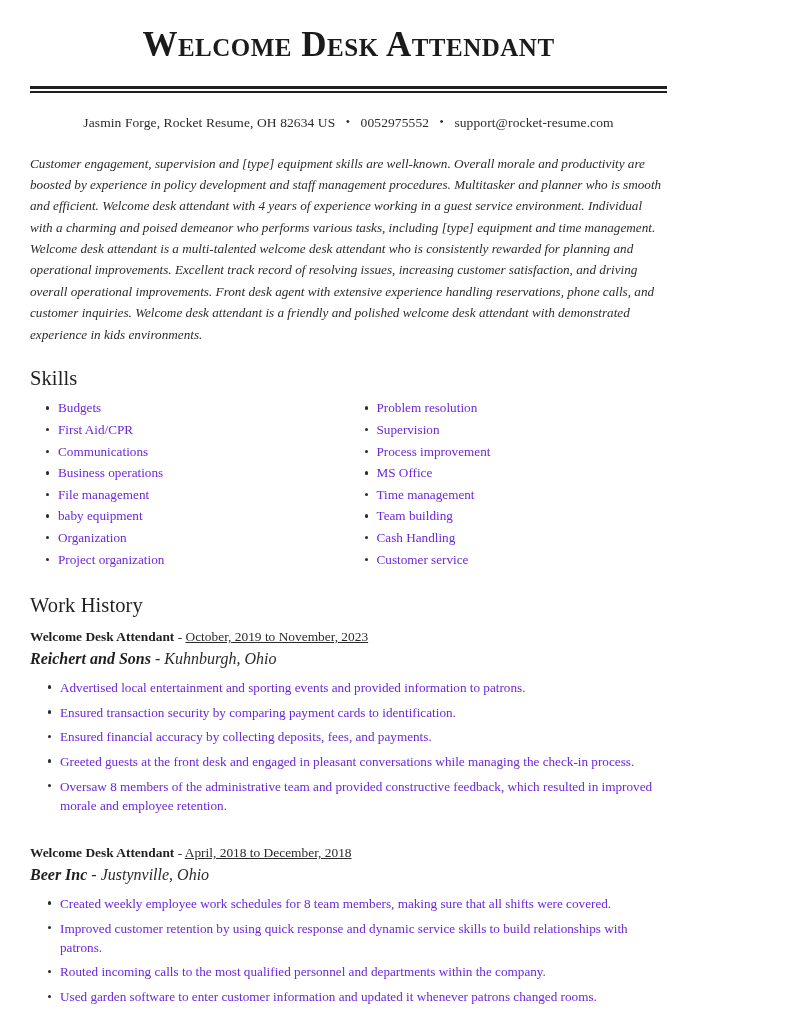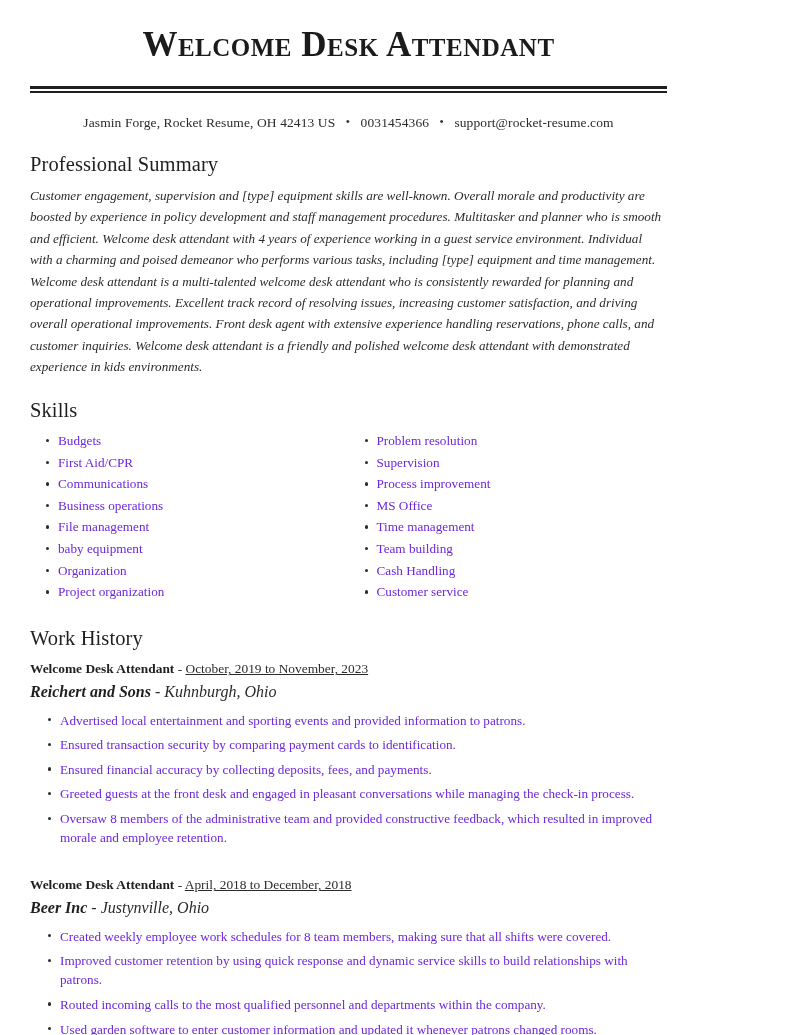--- a/index.html
+++ b/index.html
@@ -180,30 +180,29 @@
   <div class="header-block">
     <h1 class="resume-title">Welcome Desk Attendant</h1>
 
     <div class="rule-group">
       <div class="rule-thick"></div>
       <div class="rule-gap"></div>
       <div class="rule-thin"></div>
     </div>
 
     <div class="contact-line">
-      <span>Jasmin Forge, Rocket Resume, OH 42413 US</span>
+      <span>Jasmin Forge, Rocket Resume, OH 82634 US</span>
       <span class="contact-sep">•</span>
-      <span>0031454366</span>
+      <span>0052975552</span>
       <span class="contact-sep">•</span>
       <span>support@rocket-resume.com</span>
     </div>
   </div>
 
   <div class="section">
-    <h2 class="section-title">Professional Summary</h2>
     <p class="summary-text">Customer engagement, supervision and [type] equipment skills are well-known. Overall morale and productivity are boosted by experience in policy development and staff management procedures. Multitasker and planner who is smooth and efficient. Welcome desk attendant with 4 years of experience working in a guest service environment. Individual with a charming and poised demeanor who performs various tasks, including [type] equipment and time management. Welcome desk attendant is a multi-talented welcome desk attendant who is consistently rewarded for planning and operational improvements. Excellent track record of resolving issues, increasing customer satisfaction, and driving overall operational improvements. Front desk agent with extensive experience handling reservations, phone calls, and customer inquiries. Welcome desk attendant is a friendly and polished welcome desk attendant with demonstrated experience in kids environments.</p>
   </div>
 
   <div class="section">
     <h2 class="section-title">Skills</h2>
     <div class="skills-wrap">
       <div class="skills-col">
         <ul class="bullets">
           <li>Budgets</li>
           <li>First Aid/CPR</li>

